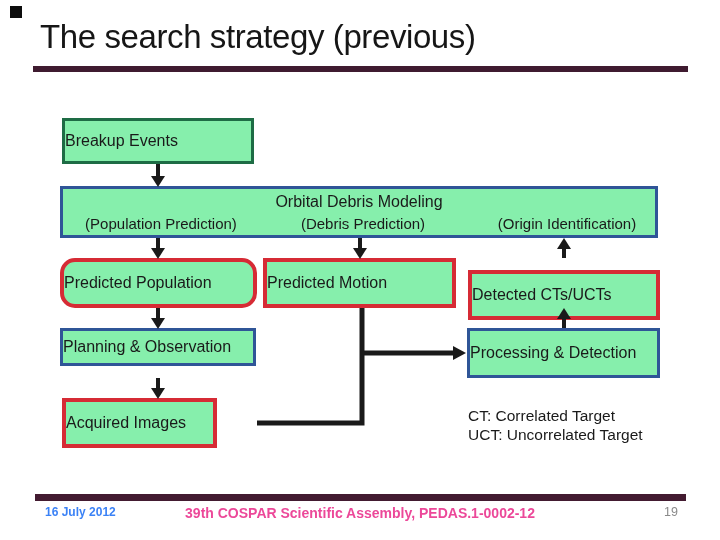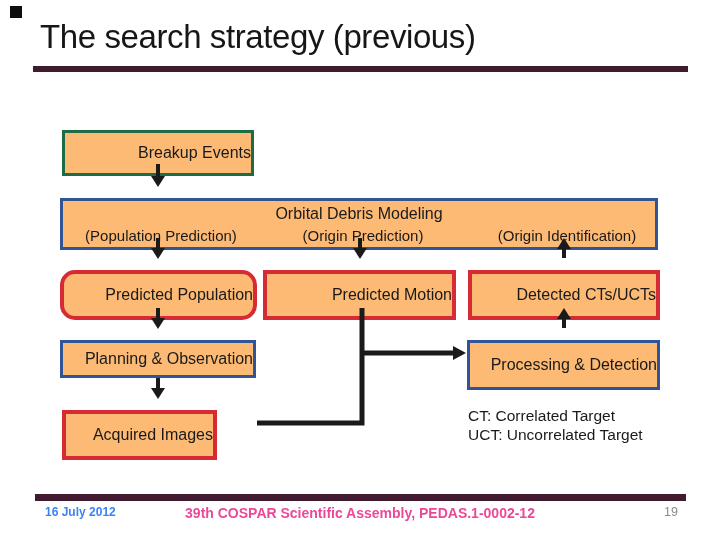--- a/index.html
+++ b/index.html
@@ -9,37 +9,37 @@
     margin:0 auto;color:#1a1a1a;
   }
   .corner-sq{position:absolute;left:10px;top:6px;width:12px;height:12px;background:#0d0d0d;}
   .title{
     position:absolute;left:40px;top:18px;font-size:33px;letter-spacing:-0.4px;
     color:#161616;white-space:nowrap;
   }
   .title-rule{position:absolute;left:33px;top:66px;width:655px;height:6px;background:#3f1b30;}
 
   .box{
-    position:absolute;background:#fdba74;display:flex;align-items:center;justify-content:flex-end;
-    font-size:16px;text-align:center;color:#1a1a1a;box-sizing:border-box;white-space:nowrap;margin-top:12px;
+    position:absolute;background:#86efac;display:flex;align-items:center;justify-content:flex-start;
+    font-size:16px;text-align:center;color:#1a1a1a;box-sizing:border-box;white-space:nowrap;
   }
   .green{border:3px solid #1e6c45;}
   .blue{border:3px solid #2f5597;}
   .red{border:4px solid #d62b35;}
 
   .b-breakup{left:62px;top:118px;width:192px;height:46px;}
   .b-modeling{left:60px;top:186px;width:598px;height:52px;display:block;}
   .mod-title{position:absolute;left:0;top:4px;width:100%;text-align:center;font-size:16px;}
   .mod-sub{position:absolute;top:26px;transform:translateX(-50%);font-size:15px;white-space:nowrap;}
   .sub-pop{left:98px;}
   .sub-motion{left:300px;}
   .sub-origin{left:504px;}
   .b-pop{left:60px;top:258px;width:197px;height:50px;border-radius:15px;}
   .b-motion{left:263px;top:258px;width:193px;height:50px;}
-  .b-detected{left:468px;top:258px;width:192px;height:50px;}
+  .b-detected{left:468px;top:270px;width:192px;height:50px;}
   .b-planning{left:60px;top:328px;width:196px;height:38px;}
   .b-processing{left:467px;top:328px;width:193px;height:50px;}
   .b-acquired{left:62px;top:398px;width:155px;height:50px;}
 
   .legend{position:absolute;left:468px;top:406px;font-size:15.5px;line-height:19px;color:#1a1a1a;}
   .legend span{display:block;white-space:nowrap;}
 
   .connectors{position:absolute;left:0;top:0;width:720px;height:540px;pointer-events:none;}
   .stem{stroke:#1a1a1a;stroke-width:4;fill:none;}
   .thick{stroke:#1a1a1a;stroke-width:5;fill:none;}
@@ -60,21 +60,21 @@
   <div class="title">The search strategy (previous)</div>
   <div class="title-rule"></div>
 
   <div class="box green b-breakup">
     <span>Breakup Events</span>
   </div>
 
   <div class="box blue b-modeling">
     <div class="mod-title">Orbital Debris Modeling</div>
     <div class="mod-sub sub-pop">(Population Prediction)</div>
-    <div class="mod-sub sub-motion">(Origin Prediction)</div>
+    <div class="mod-sub sub-motion">(Debris Prediction)</div>
     <div class="mod-sub sub-origin">(Origin Identification)</div>
   </div>
 
   <div class="box red b-pop">
     <span>Predicted Population</span>
   </div>
   <div class="box red b-motion">
     <span>Predicted Motion</span>
   </div>
   <div class="box red b-detected">

